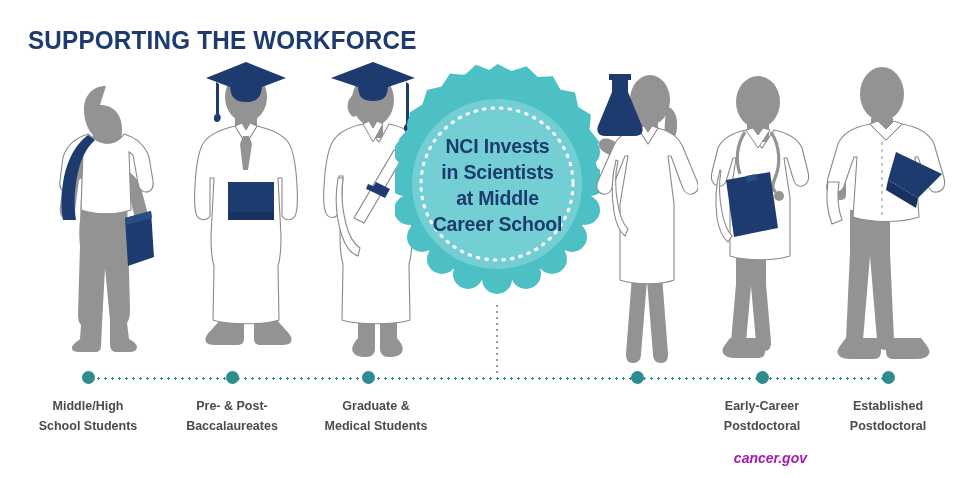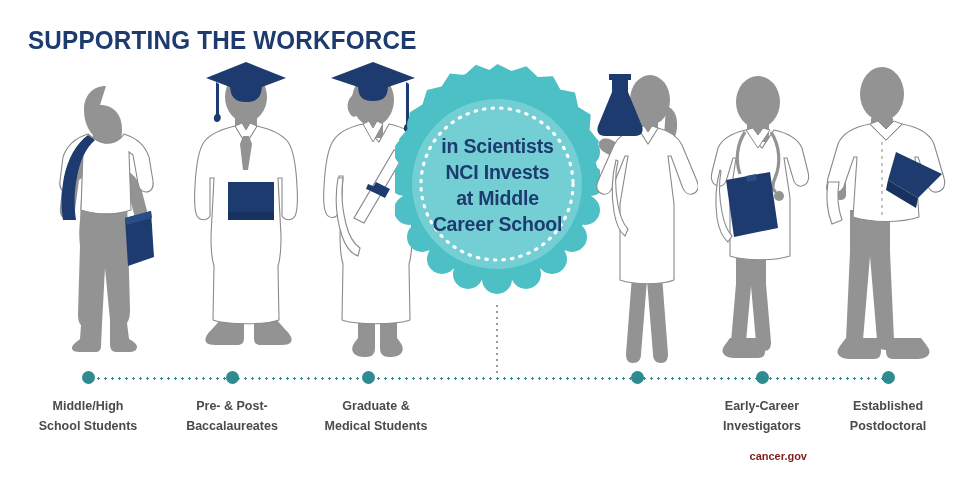--- a/index.html
+++ b/index.html
@@ -58,22 +58,23 @@
     display:flex;flex-direction:column;align-items:center;justify-content:center;
     color:#1d3b6e;font-weight:bold;font-size:19.5px;line-height:26px;
     text-align:center;font-family:"Liberation Sans", sans-serif;
     letter-spacing:-0.2px;
     pointer-events:none;
   }
   .badge-text span{display:block;}
 
   .footer{
     position:absolute;right:18px;top:450px;
-    font-size:11px;color:#7f1d1d;font-weight:bold;
-    font-family:"Liberation Sans", sans-serif;
+    font-size:14px;color:#a21caf;font-weight:bold;
+    font-family:"Liberation Sans", sans-serif;
+    font-style:italic;
   }
 </style>
 </head>
 <body>
 
 <div id="stage">
 
   <div class="title">SUPPORTING THE WORKFORCE</div>
 
   <svg class="figure" style="left:48px;top:78px;" width="120" height="290" viewBox="0 0 120 290">
@@ -174,22 +175,22 @@
         <circle cx="9" cy="119" r="15"></circle>
           <circle cx="14" cy="90" r="15"></circle>
           <circle cx="27" cy="63" r="15"></circle>
         <circle cx="47" cy="42" r="15"></circle>
           <circle cx="73" cy="27" r="15"></circle>
       </g>
       <circle cx="102" cy="122" r="85" fill="#74cfd4"></circle>
       <circle cx="102" cy="122" r="76" fill="none" stroke="#ffffff" stroke-width="3.2" stroke-dasharray="1.4 7.2" stroke-linecap="round"></circle>
     </svg>
     <div class="badge-text">
+      <span>NCI Invests</span>
       <span>in Scientists</span>
-      <span>NCI Invests</span>
       <span>at Middle</span>
       <span>Career School</span>
     </div>
   </div>
 
   <svg class="figure" style="left:588px;top:68px;" width="110" height="300" viewBox="0 0 110 300">
     <g fill="#939393">
       <ellipse cx="62" cy="32" rx="20" ry="25"></ellipse>
       <path d="M78 38 c8 2 12 10 11 22 c-1 10 -5 16 -10 16 c-3 0 -4 -3 -3 -7 l2 -31 z"></path>
       <path d="M52 54 l18 0 l0 18 l-18 0 z"></path>
@@ -263,18 +264,18 @@
   <div class="tl-dot" style="left:762px;"></div>
   <div class="tl-dot" style="left:888px;"></div>
 
   <div class="stage-label" style="left:8px;width:160px;">Middle/High
 School Students</div>
   <div class="stage-label" style="left:152px;width:160px;">Pre- &amp; Post-
 Baccalaureates</div>
   <div class="stage-label" style="left:296px;width:160px;">Graduate &amp;
 Medical Students</div>
   <div class="stage-label" style="left:682px;width:160px;">Early-Career
-Investigators</div>
+Postdoctoral</div>
   <div class="stage-label" style="left:808px;width:160px;">Established
 Postdoctoral</div>
 
   <div class="footer">cancer.gov</div>
 </div>
 
 </body></html>

